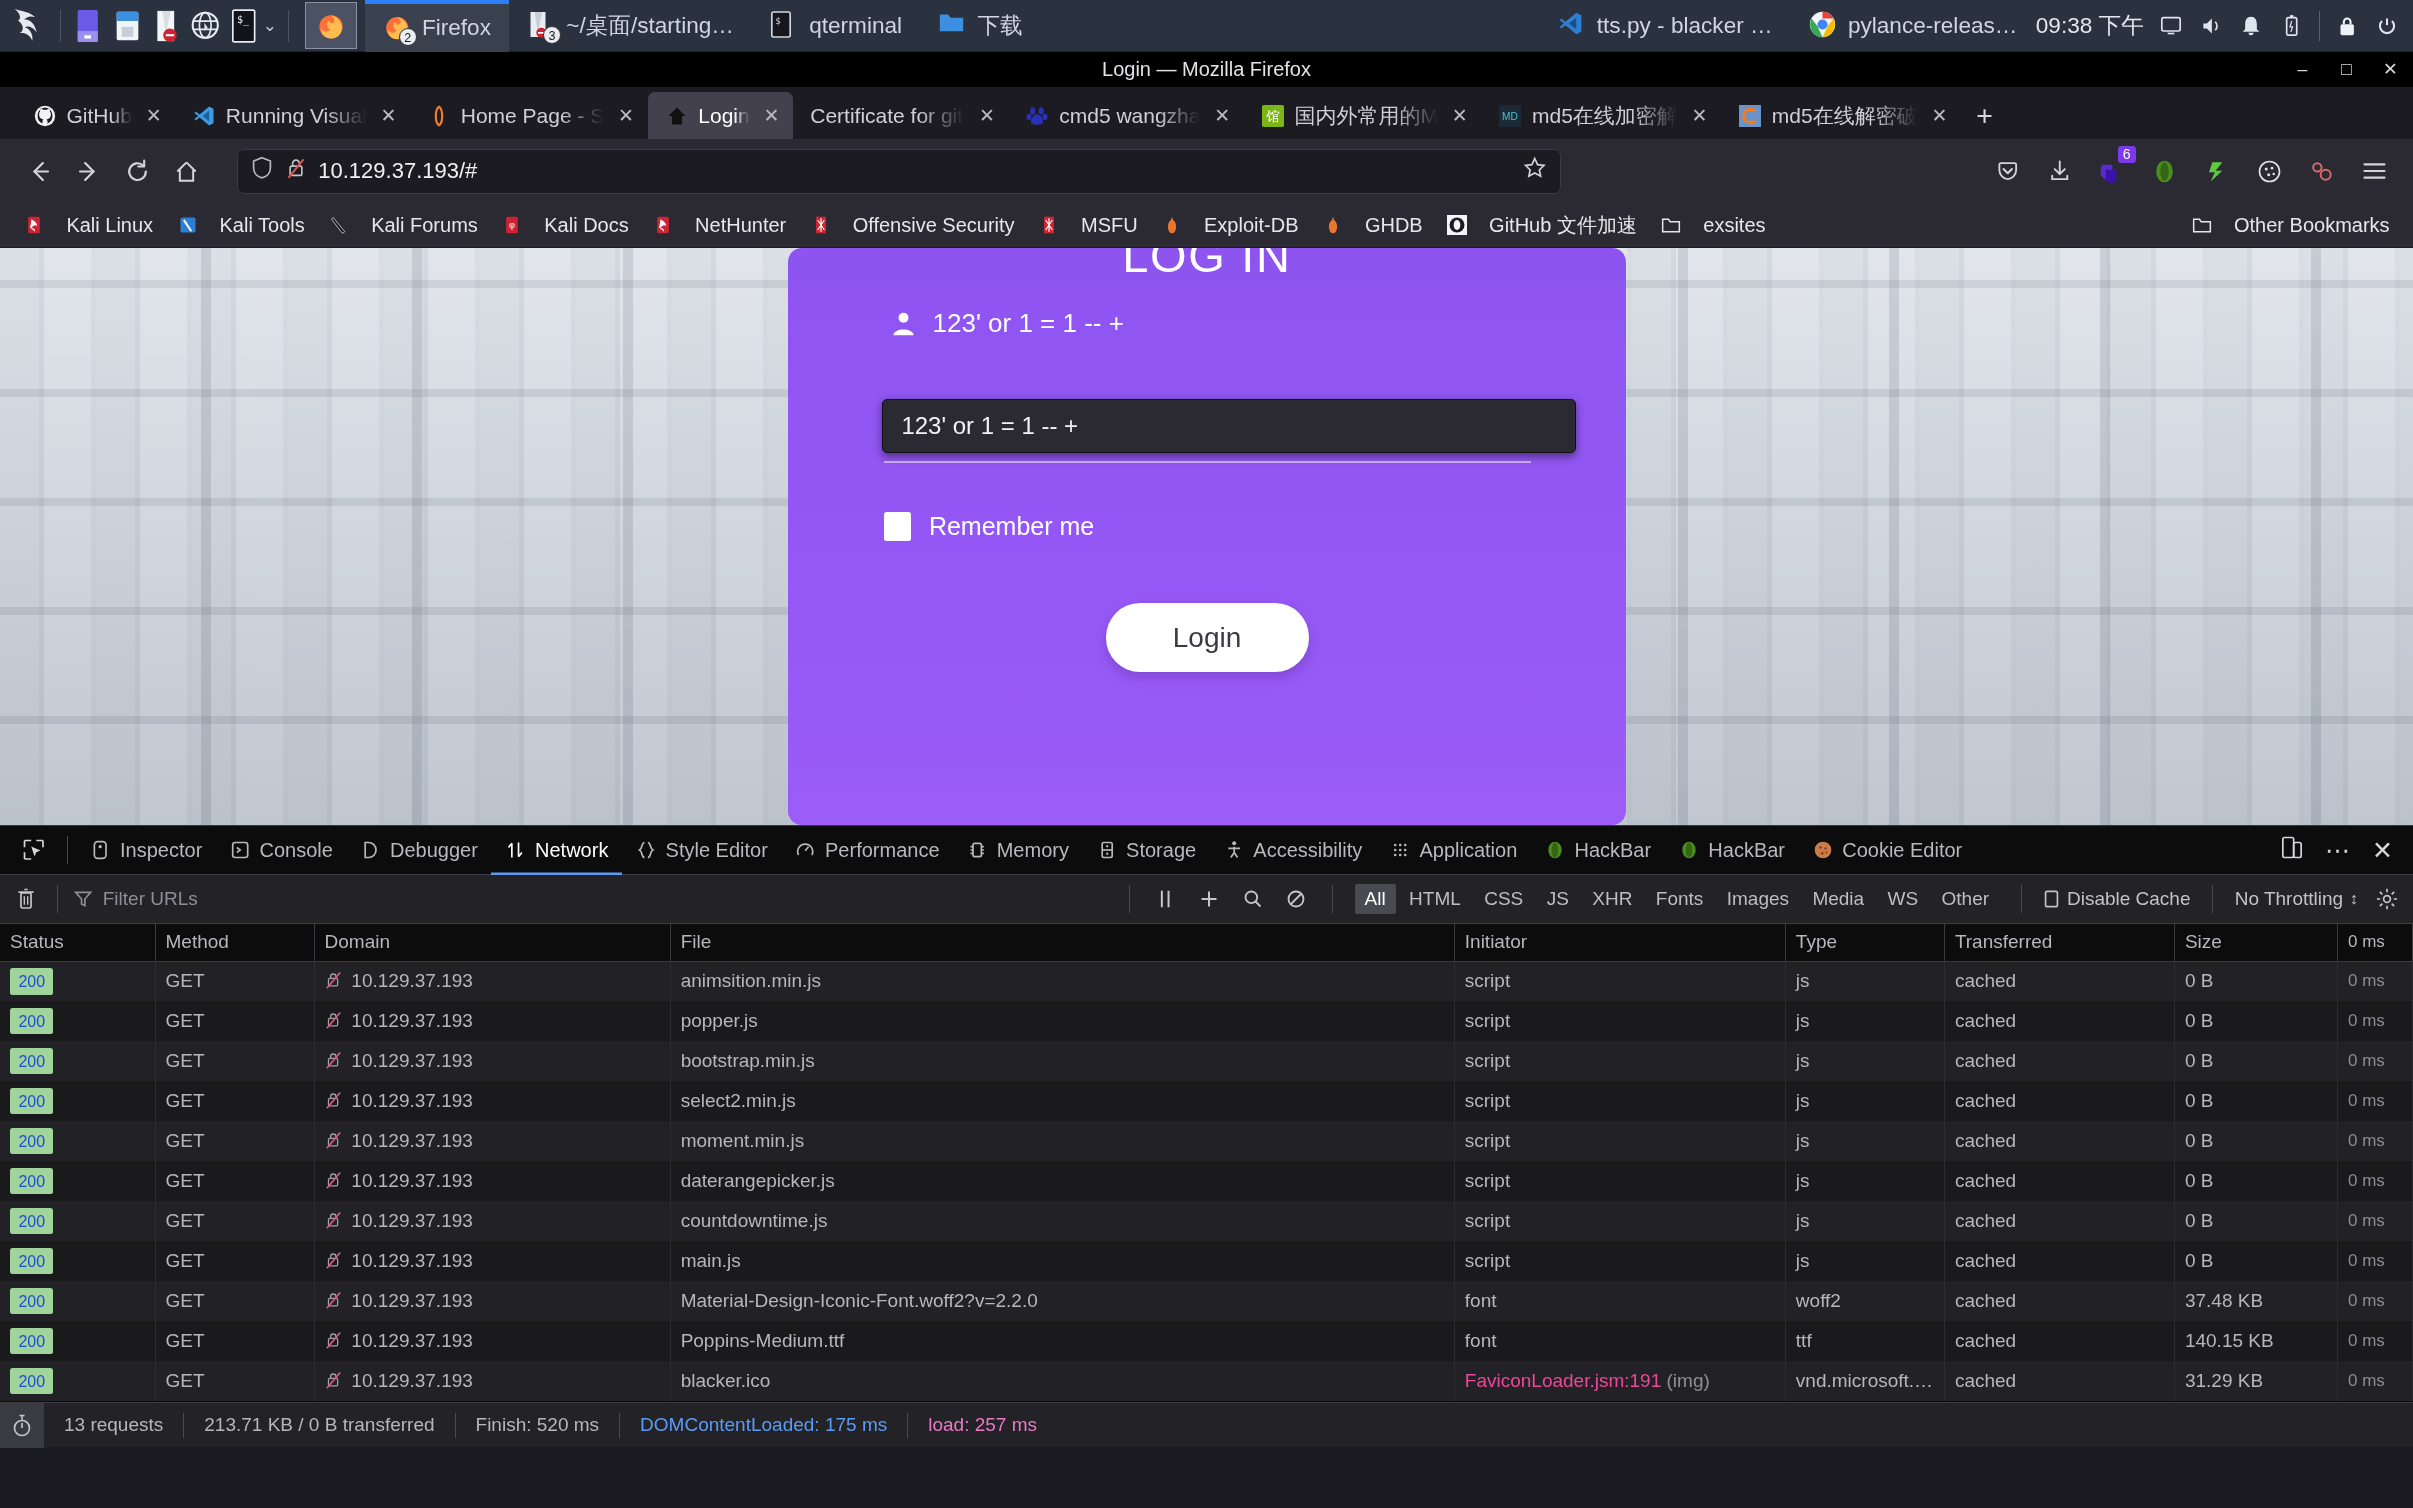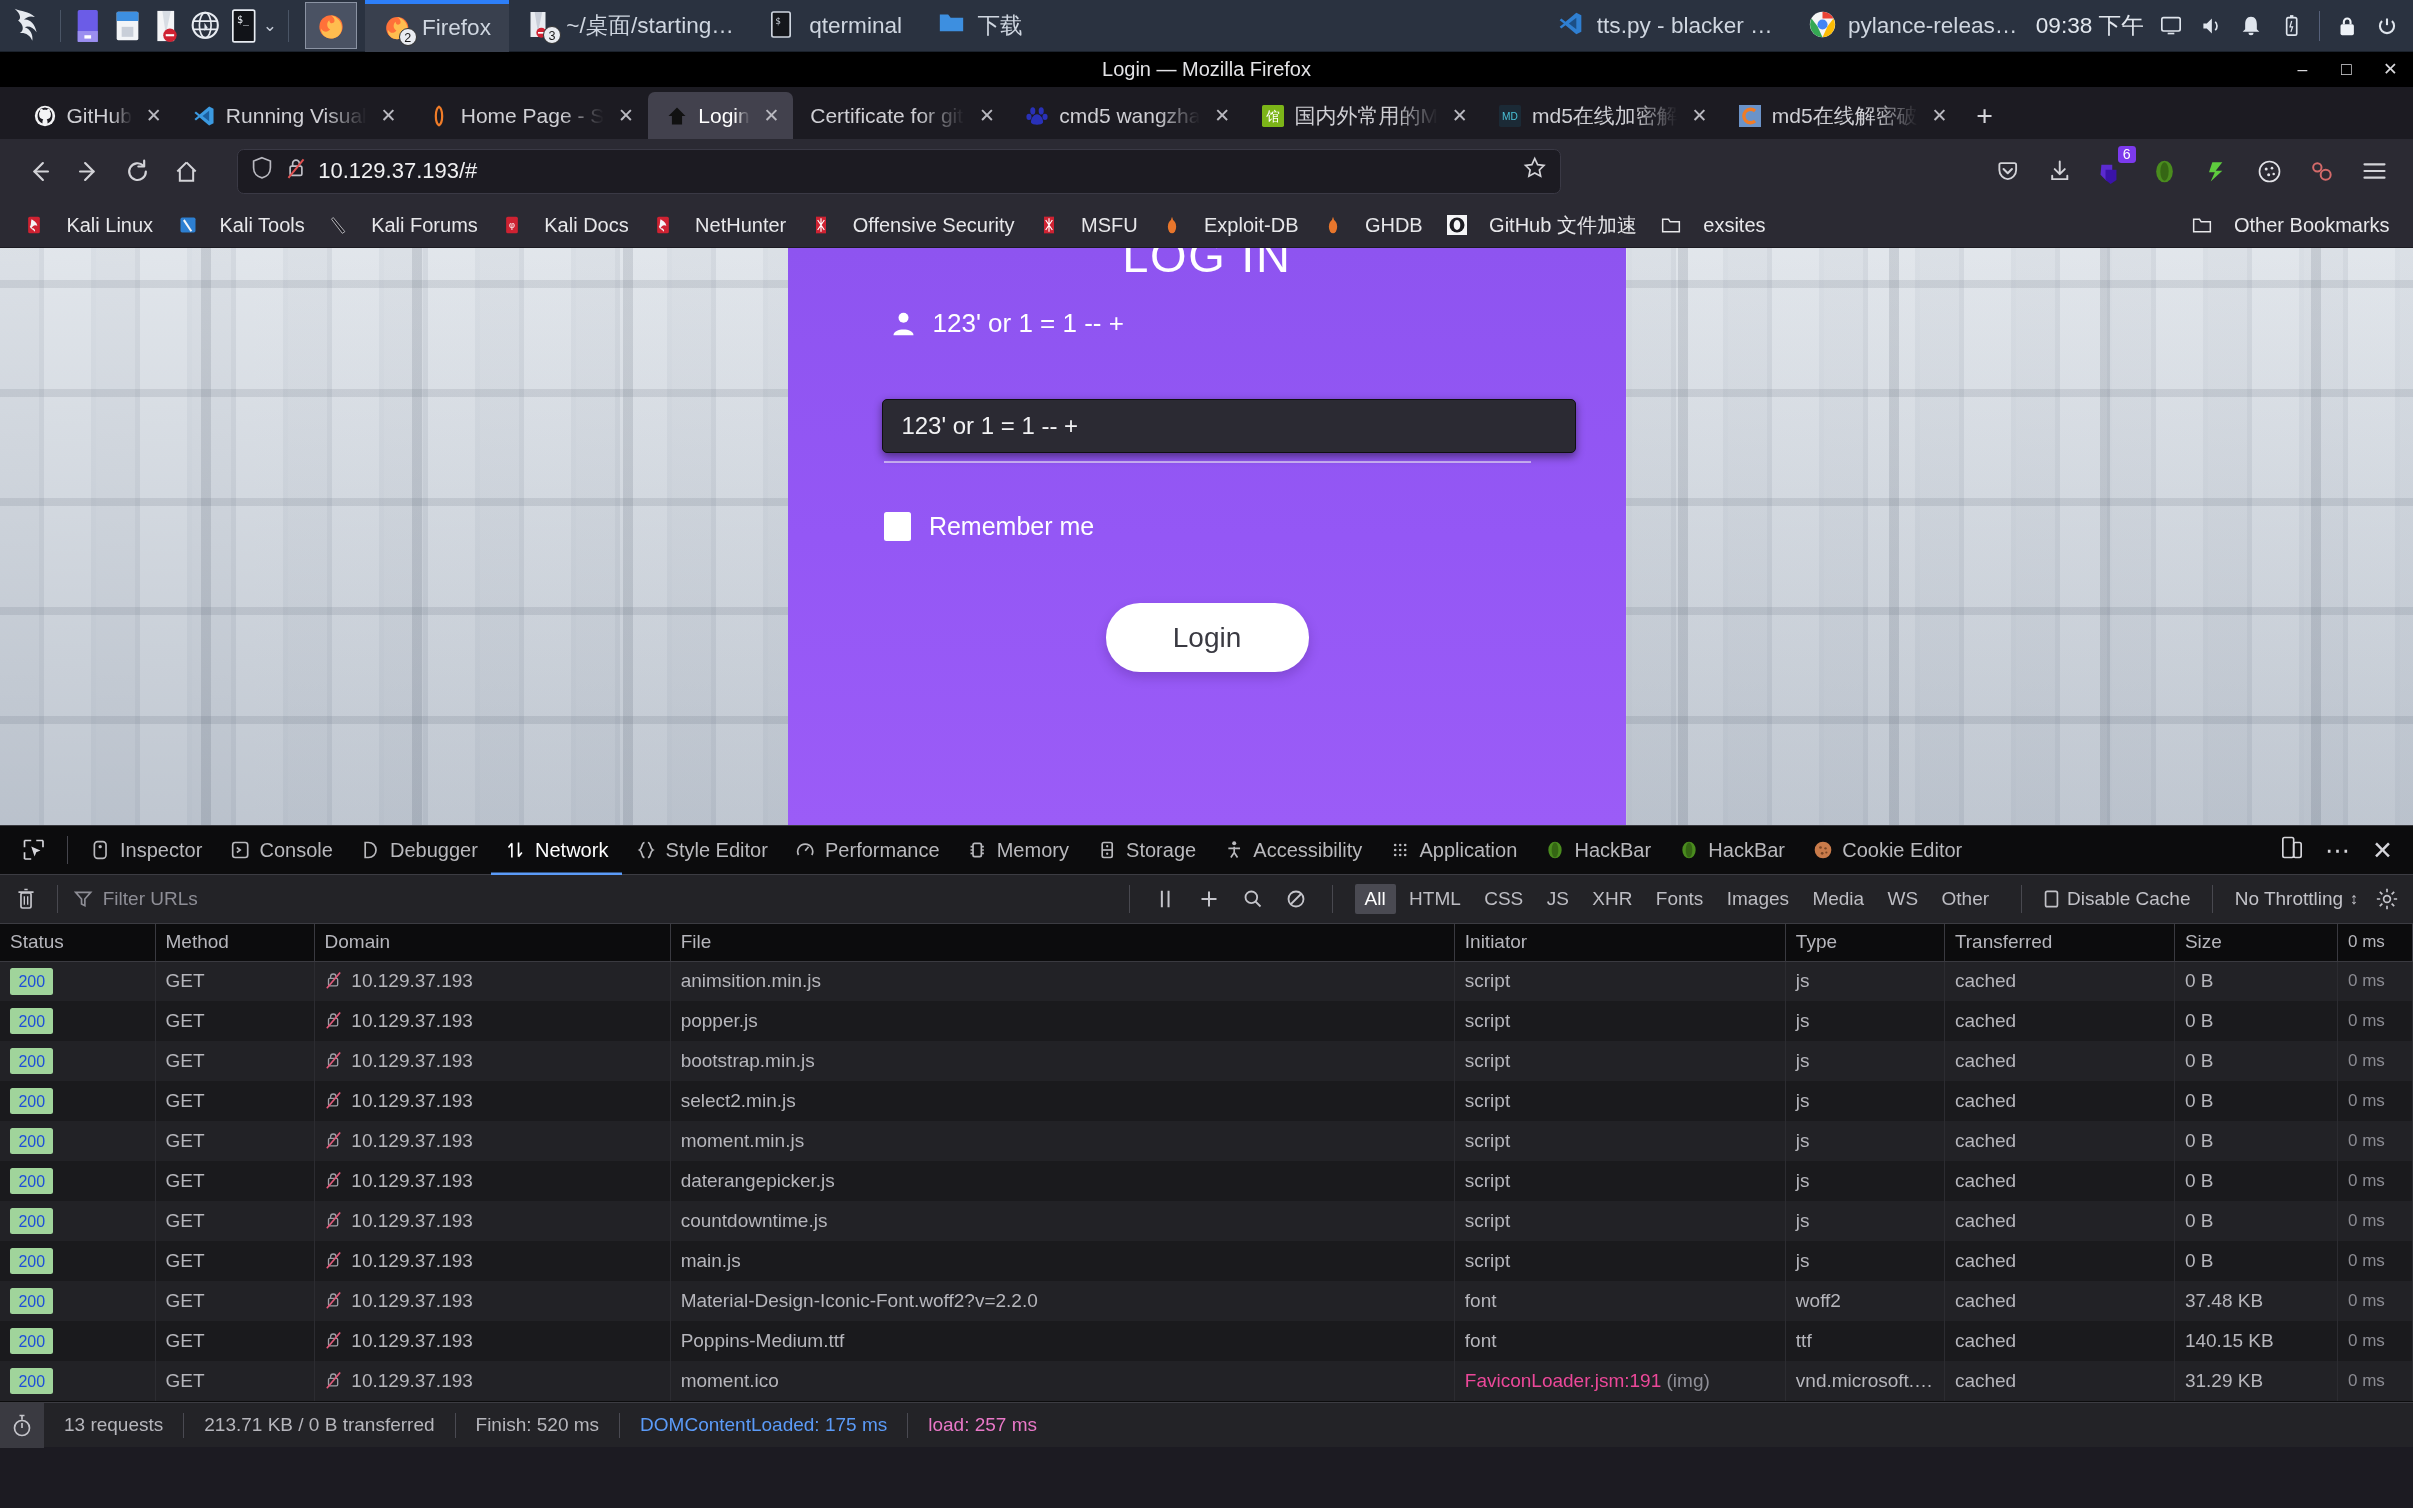--- a/index.html
+++ b/index.html
@@ -103,21 +103,21 @@
   .page-bg2 {
     position:absolute; inset:0;
     background:
       linear-gradient(180deg, rgba(255,255,255,.18), rgba(120,132,150,.28)),
       repeating-linear-gradient(90deg, transparent 0 201px, rgba(90,100,115,.22) 201px 211px),
       repeating-linear-gradient(0deg, transparent 0 101px, rgba(90,100,115,.18) 101px 109px);
   }
   .login-panel {
     position:absolute; left: 788px; top: 0; width: 838px; height: 577px;
     background: linear-gradient(180deg, #8e54f0 0%, #9457f5 50%, #9b5cf7 100%);
-    display:flex; flex-direction:column; align-items:center;
+    display:flex; flex-direction:column; align-items:center;border-radius:14px;
   }
   .login-title {
     color:#fff; font-size: 47px; letter-spacing: 1.7px; font-weight: 500;
     margin-top: -20px;
   }
   .field-row { width: 647px; margin-top: 35px; position:relative; }
   .field-icon {
     position:absolute; left: 0; top: 0; width: 40px; height: 40px;
     display:flex; align-items:center; justify-content:center; color:#fff;
   }
@@ -1172,21 +1172,21 @@
               <td>
                   <span class="dom-cell">
                     <span class="lockslash"><svg width="17" height="20" viewBox="0 0 20 24">
                         <rect x="4" y="10" width="11" height="9" rx="1.5" fill="none" stroke="#9e9ea6" stroke-width="1.6"></rect>
                         <path d="M6.5 10 V8 A3.2 3.2 0 0 1 13 8 V10" fill="none" stroke="#9e9ea6" stroke-width="1.6"></path>
                         <path d="M2 22 L18 3" stroke="#e05a7a" stroke-width="2"></path>
                       </svg></span>
                     <span>10.129.37.193</span>
                   </span>
                 </td>
-              <td>moment.ico</td>
+              <td>blacker.ico</td>
               <td><span class="init-link">FaviconLoader.jsm:191</span> <span class="init-sub">(img)</span></td>
               <td>vnd.microsoft.i…</td>
               <td>cached</td>
               <td>31.29 KB</td>
               <td class="timing">0 ms</td>
             </tr>
           </tbody>
         </table>
       </div>
 

